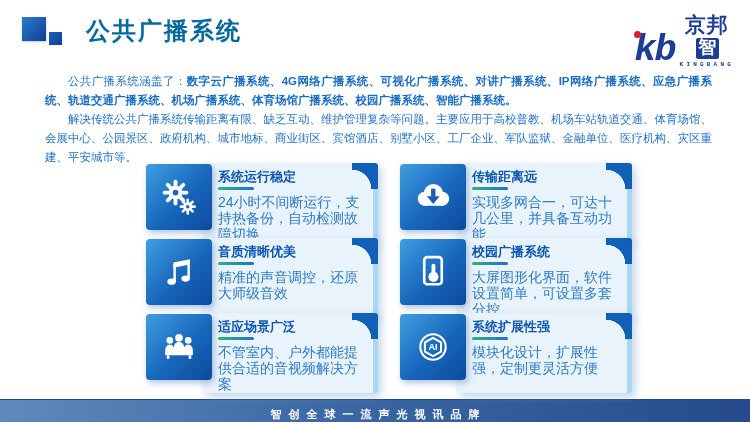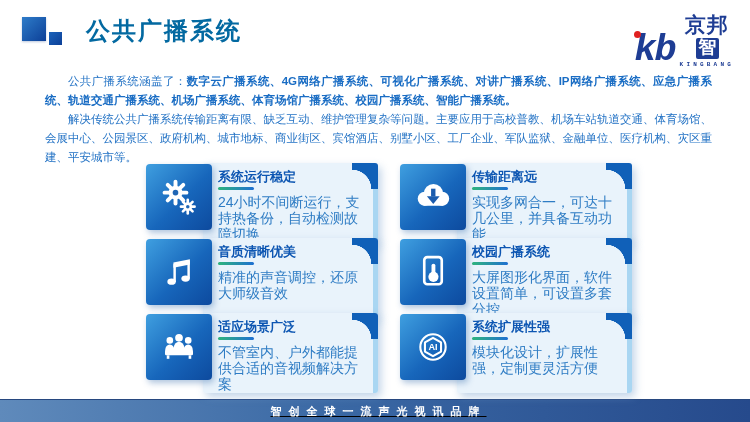--- a/index.html
+++ b/index.html
@@ -44,21 +44,21 @@
   .bottom-bar { position:absolute; left:57px; right:4px; top:64px; height:3px; background:#1687d9; border-radius:1px; }
   .card-title { font-size:13px; font-weight:bold; color:#0d56b2; line-height:15px; }
   .t-underline { width:36px; height:3px; margin:3px 0 4px; border-radius:2px;
                  background:linear-gradient(90deg,#2fb57c,#1e6fd2); }
   .card-desc { font-size:14px; color:#2e7cc4; line-height:16px; width:152px; }
 
   
   .footer { position:absolute; left:0; bottom:0; width:750px; height:23px;
             background:linear-gradient(90deg,#5f8abb 0%,#3a68a4 45%,#264a8c 100%);
             border-top:1px solid #27477f;
-            display:flex; align-items:center; justify-content:center;text-decoration:underline; }
+            display:flex; align-items:flex-end; justify-content:center; }
   .footer-text { color:#ffffff; font-size:11px; font-weight:bold; letter-spacing:7px; padding-left:7px; }
 
   svg { display:block; }
   svg text { font-family:"Liberation Sans","DejaVu Sans",sans-serif; }
 </style>
 </head>
 <body>
 
 <div class="header">
   <div class="sq-big"></div>

